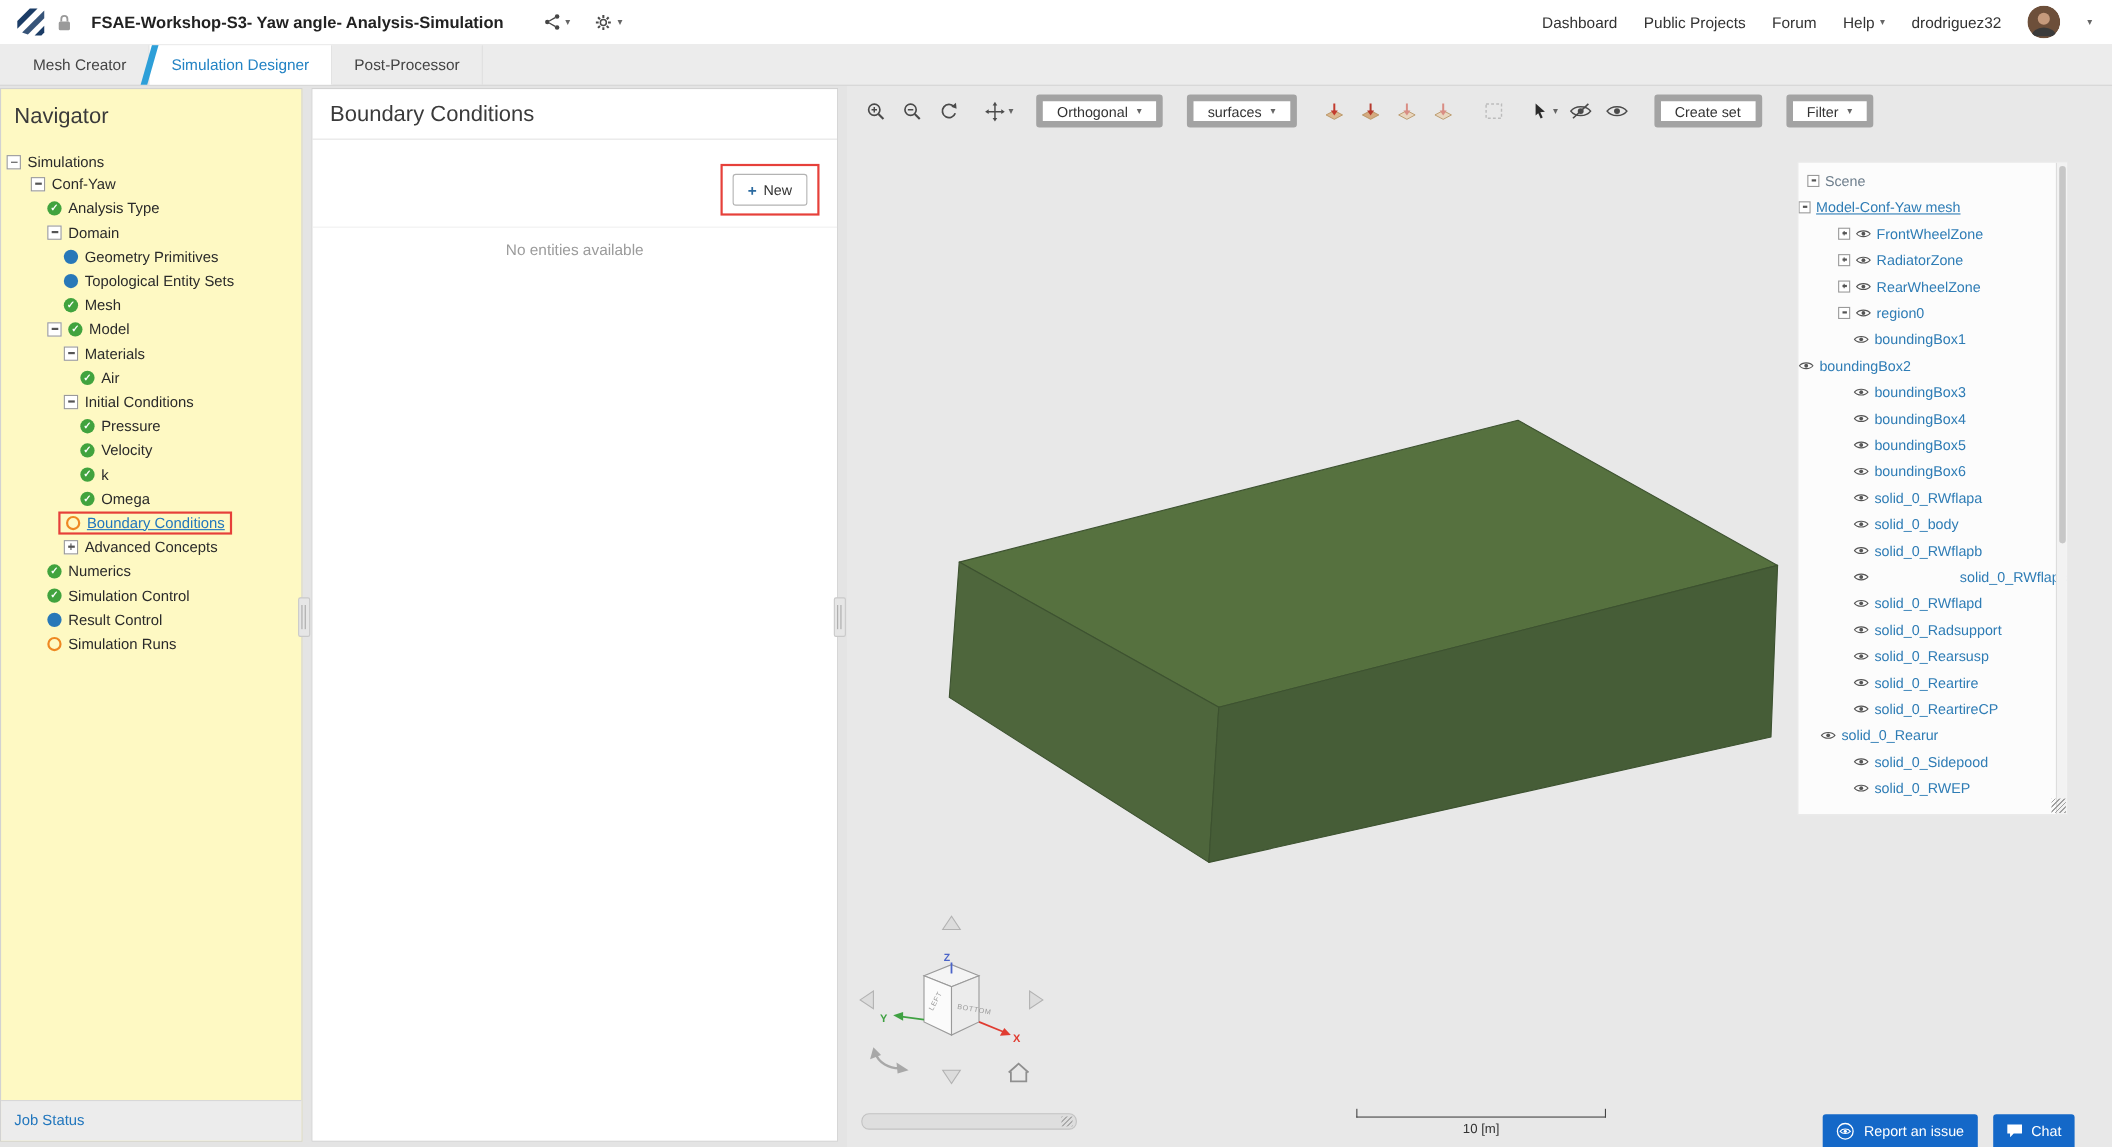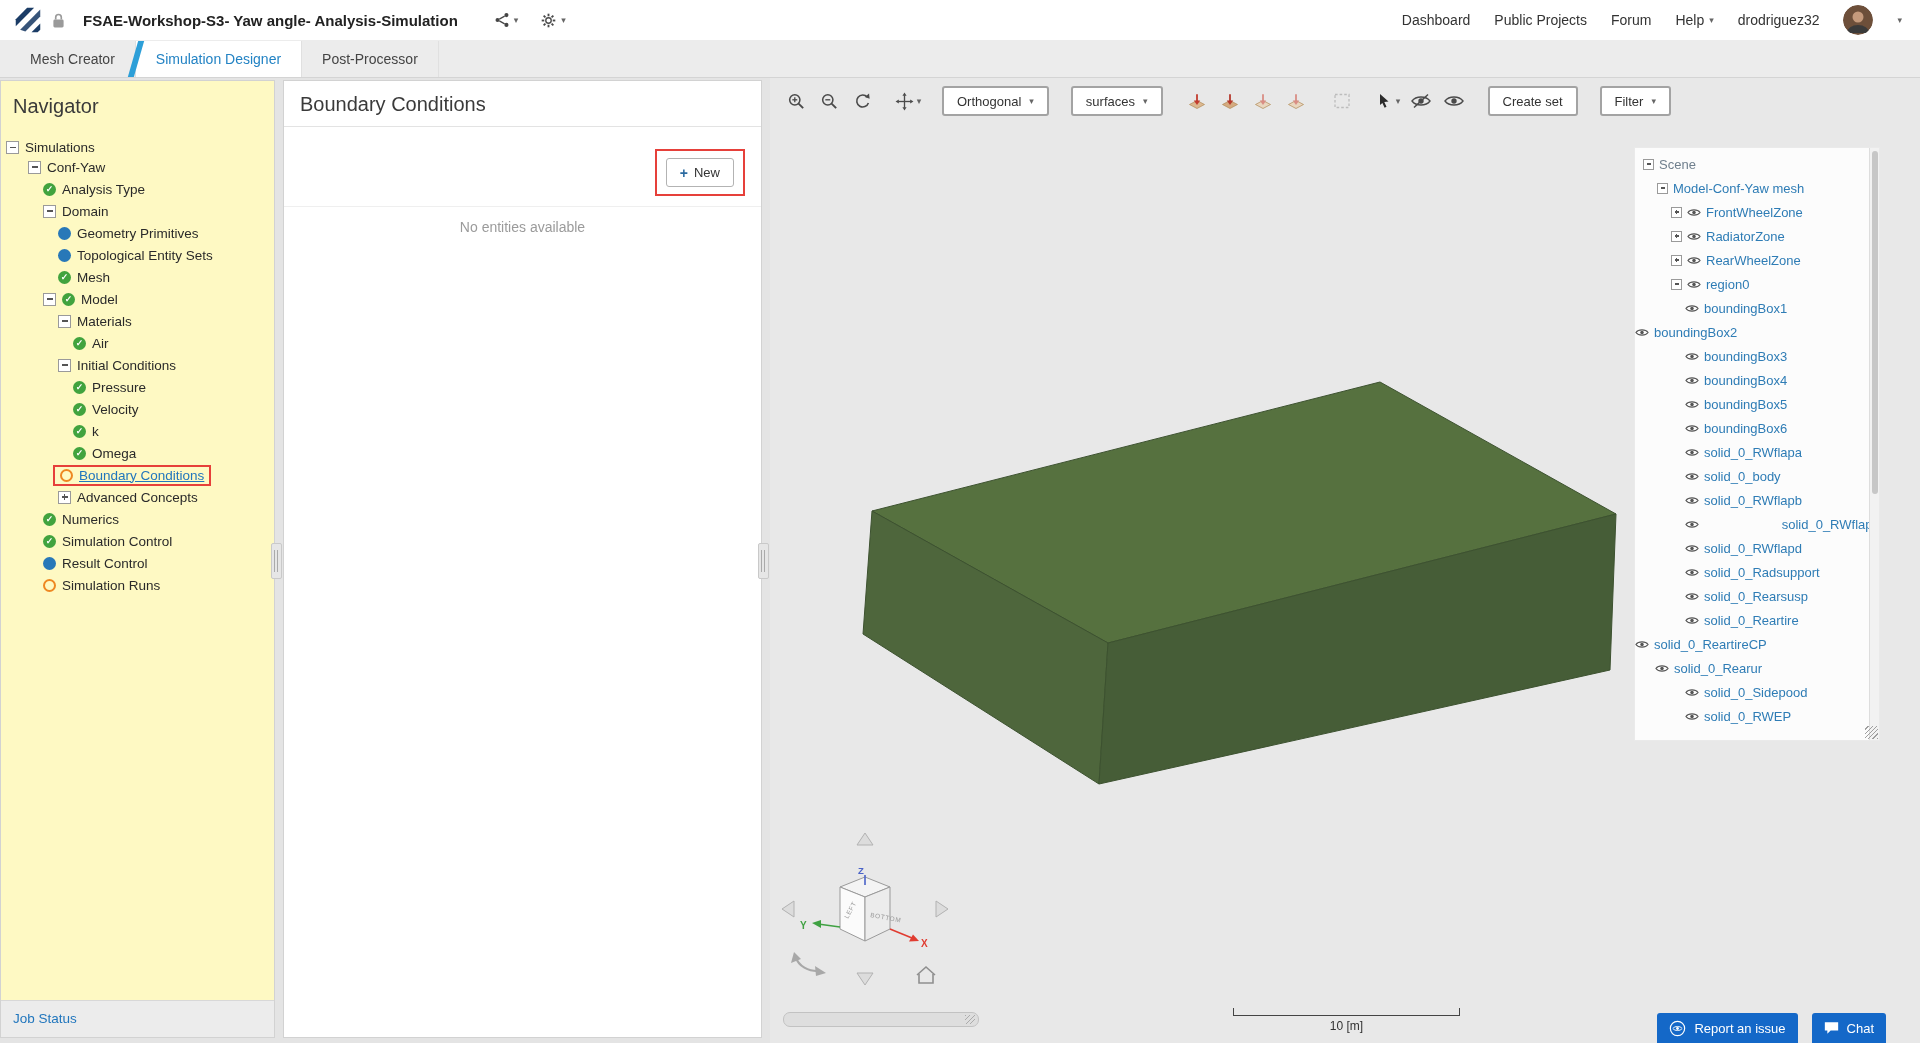--- a/index.html
+++ b/index.html
@@ -54,21 +54,21 @@
   .empty{margin-top:12px;text-align:center;color:#9b9b9b;font-size:14px}
 
   .vgrip{position:absolute;width:9px;height:34px;background:#e6e6e6;border:1px solid #c9c9c9;border-radius:2px;z-index:8;cursor:col-resize}
   .vgrip::before{content:'';position:absolute;left:2px;top:6px;bottom:6px;width:1px;background:#aaa}
   .vgrip::after{content:'';position:absolute;left:5px;top:6px;bottom:6px;width:1px;background:#aaa}
 
   
   .viewport{position:absolute;left:770px;top:78px;width:1150px;height:965px;background:var(--vp-bg);overflow:hidden}
   .vp-toolbar{position:absolute;top:8px;left:14px;display:flex;align-items:center;gap:9px;z-index:4}
   .tool-ic{width:24px;height:30px;display:flex;align-items:center;justify-content:center;cursor:pointer;gap:3px}
-  .tool-btn{height:30px;background:#fff;border:2px solid #a3a3a3;border-radius:3px;padding:0 13px;font-size:13px;color:#333;
+  .tool-btn{height:30px;background:#fff;border:6px solid #a3a3a3;border-radius:3px;padding:0 13px;font-size:13px;color:#333;
             display:flex;align-items:center;gap:8px;cursor:pointer;font-family:inherit}
   .group-start{margin-left:13px}
   .box3d{position:absolute;left:0;top:0;z-index:1}
 
   .scene-panel{position:absolute;left:864px;top:69px;width:246px;height:594px;background:rgba(255,255,255,.84);
                border:1px solid rgba(0,0,0,.07);box-sizing:border-box;z-index:3}
   .scene-tree{padding-top:4px;overflow:hidden;height:100%;box-sizing:border-box}
   .srow{display:flex;align-items:center;height:24px;font-size:13px;color:#2e7cb5;gap:5px;cursor:pointer;white-space:nowrap}
   .srow.muted{color:#6f7f8d}
   .srow .exp{width:11px;height:11px;flex:0 0 11px}
@@ -465,21 +465,21 @@
           <span class="caret">▾</span>
         </button>
       </div>
 
     <div class="scene-panel">
       <div class="scene-tree">
           <div class="srow muted" style="padding-left: 8px;">
             <span class="exp"></span>
             <span>Scene</span>
           </div>
-          <div class="srow" style="padding-left: 22px;">
+          <div class="srow" style=" text-decoration: underline;">
             <span class="exp"></span>
             <span>Model-Conf-Yaw mesh</span>
           </div>
           <div class="srow" style="padding-left: 36px;">
             <span class="exp plus"></span>
             <span class="eye">
               <svg width="14" height="9" viewBox="0 0 16 10">
                 <path d="M1 5 C4 1 12 1 15 5 C12 9 4 9 1 5 Z" fill="none" stroke="#555" stroke-width="1.2"></path>
                 <circle cx="8" cy="5" r="2" fill="#555"></circle>
               </svg>
@@ -635,21 +635,21 @@
           </div>
           <div class="srow" style="padding-left: 50px;">
             <span class="eye">
               <svg width="14" height="9" viewBox="0 0 16 10">
                 <path d="M1 5 C4 1 12 1 15 5 C12 9 4 9 1 5 Z" fill="none" stroke="#555" stroke-width="1.2"></path>
                 <circle cx="8" cy="5" r="2" fill="#555"></circle>
               </svg>
             </span>
             <span>solid_0_Reartire</span>
           </div>
-          <div class="srow" style=" text-align: center;">
+          <div class="srow" style="padding-left: 50px; text-align: center;">
             <span class="eye">
               <svg width="14" height="9" viewBox="0 0 16 10">
                 <path d="M1 5 C4 1 12 1 15 5 C12 9 4 9 1 5 Z" fill="none" stroke="#555" stroke-width="1.2"></path>
                 <circle cx="8" cy="5" r="2" fill="#555"></circle>
               </svg>
             </span>
             <span>solid_0_ReartireCP</span>
           </div>
           <div class="srow" style="padding-left: 20px;">
             <span class="eye">

